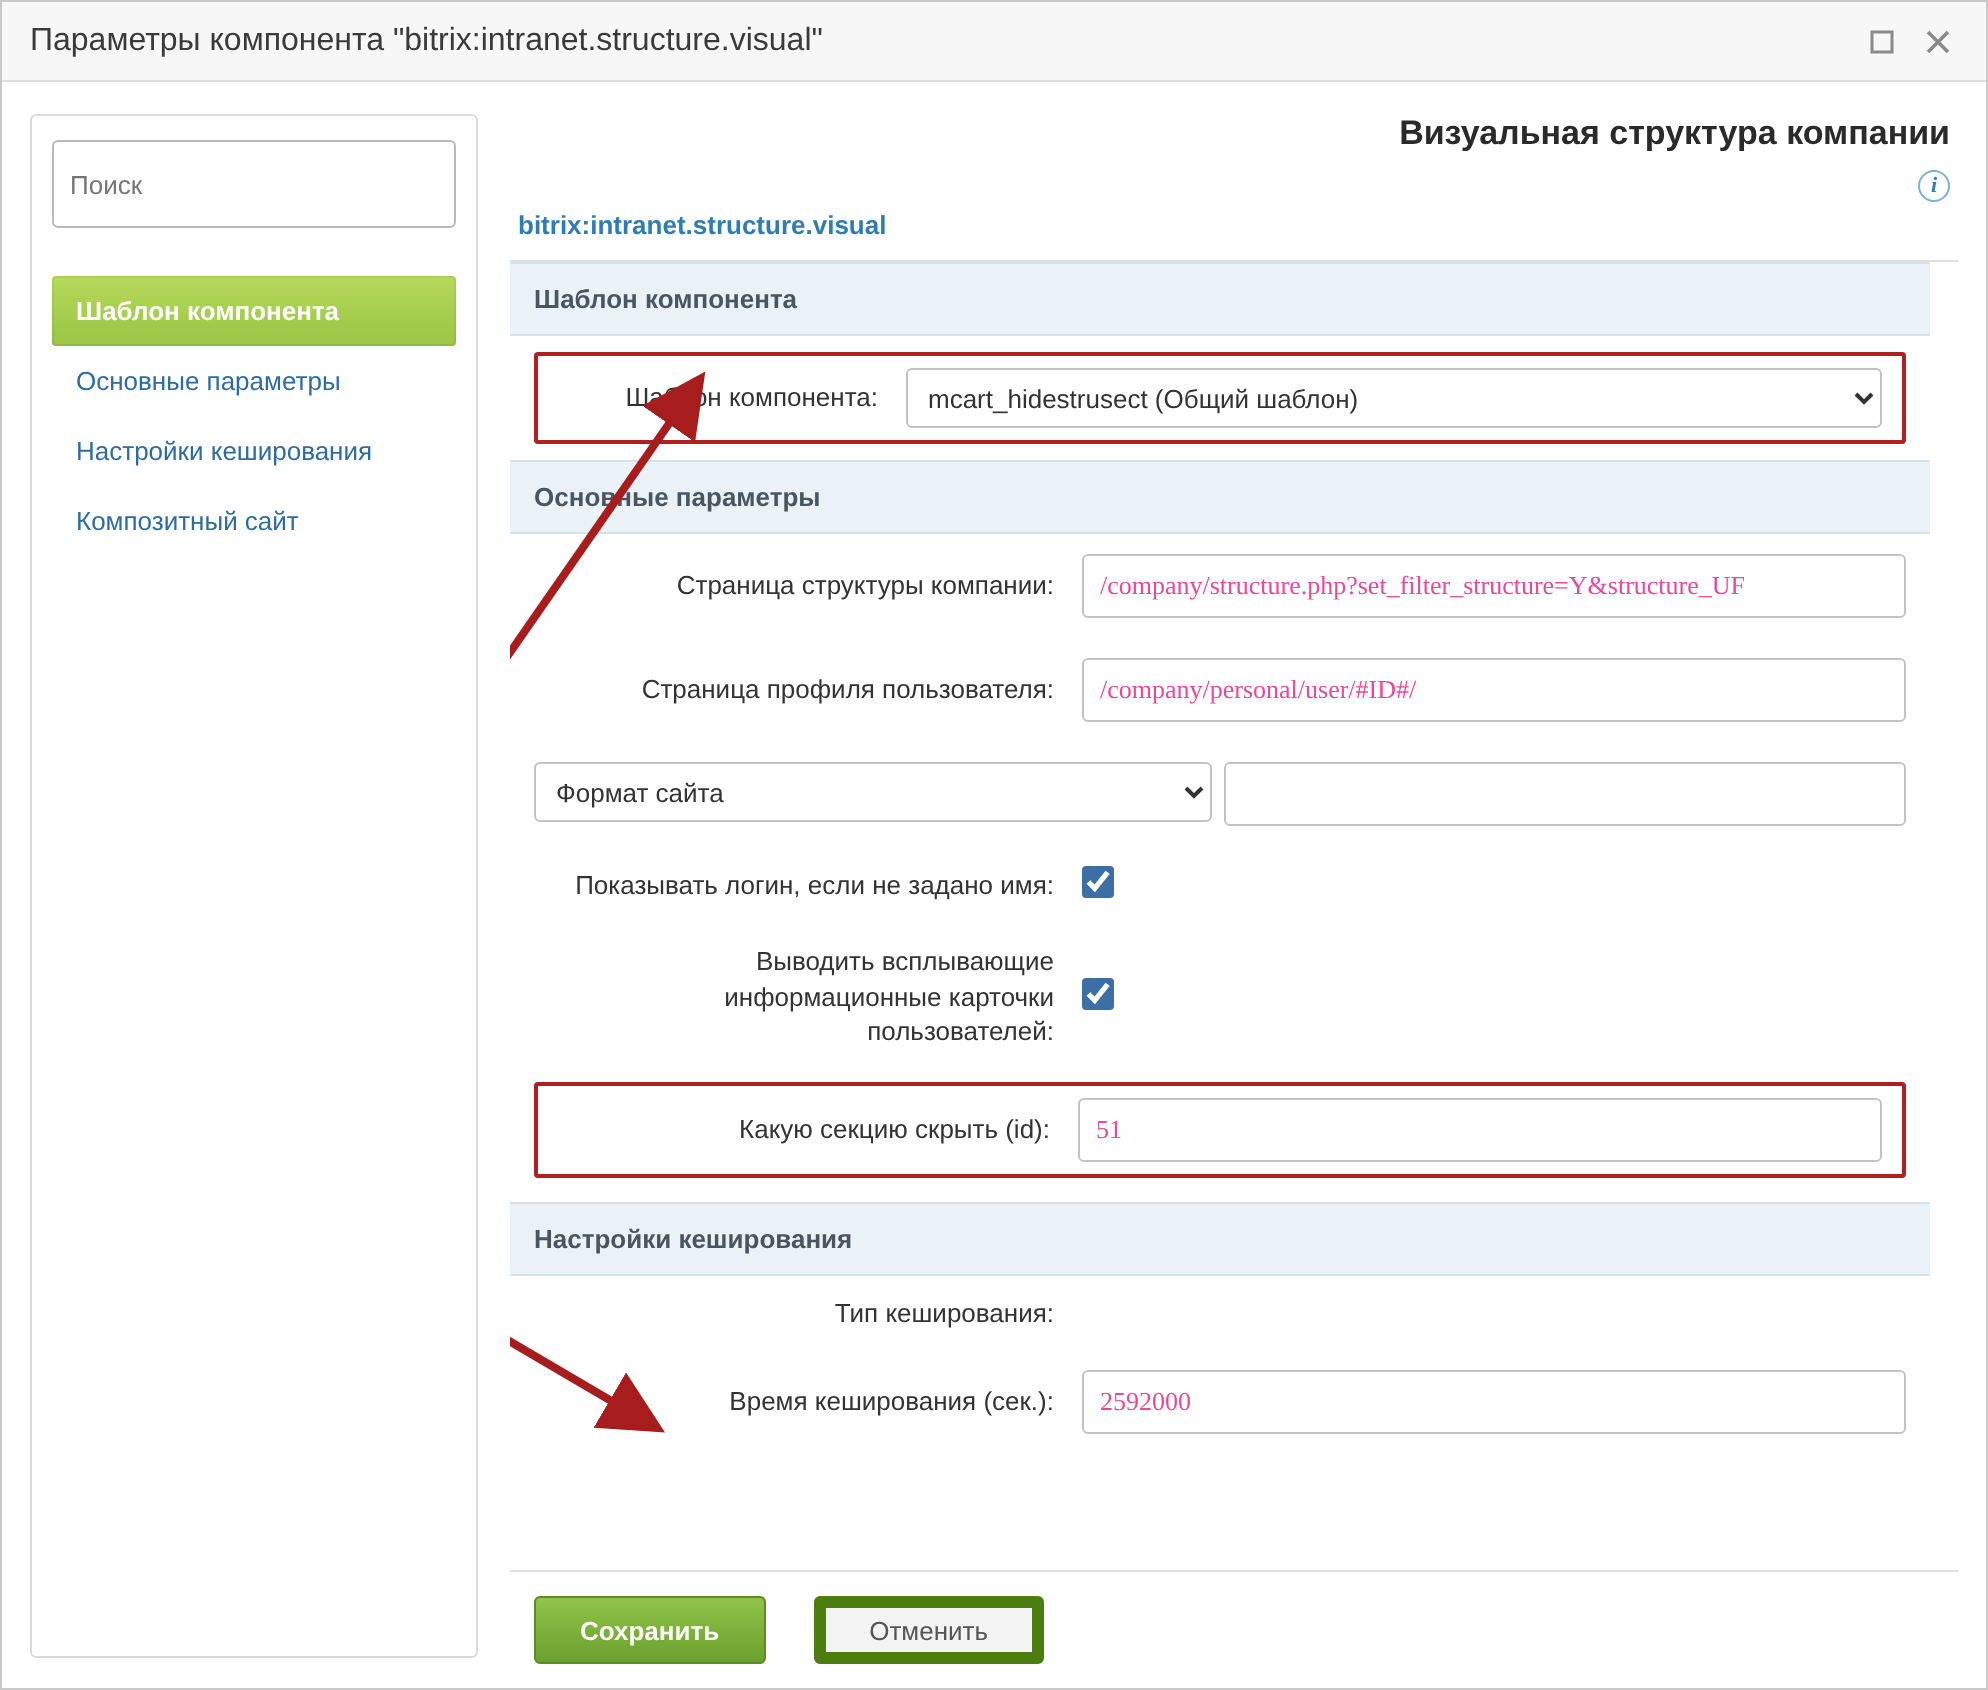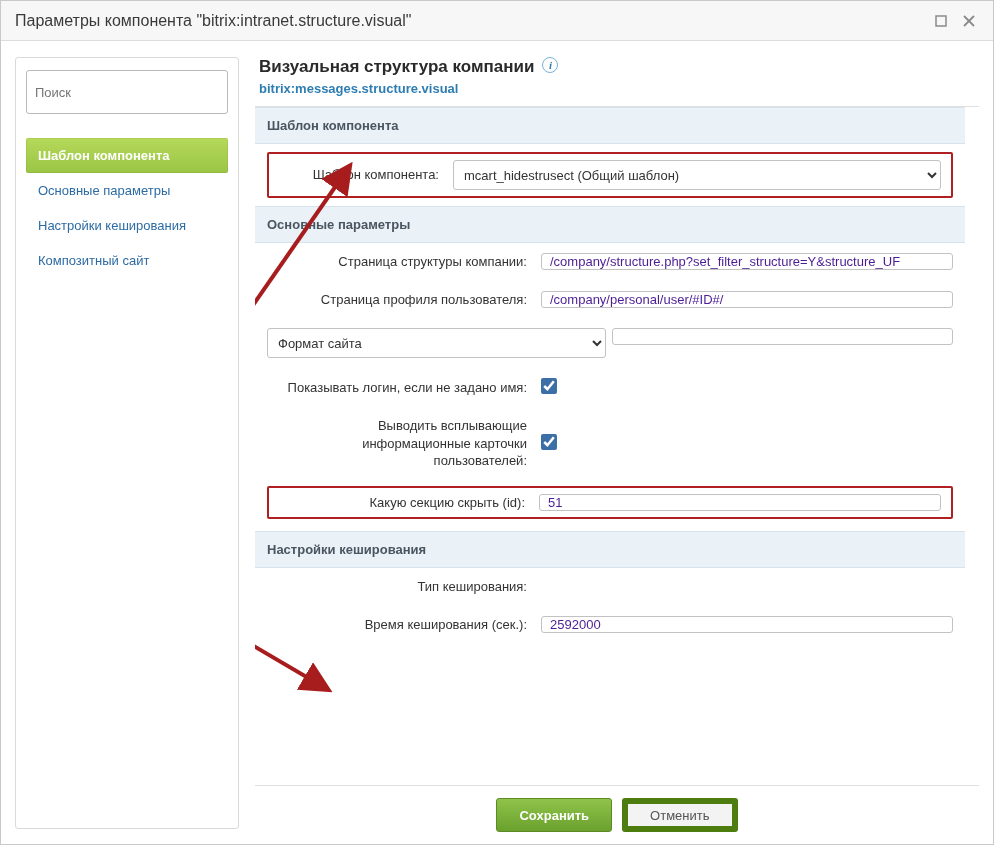--- a/index.html
+++ b/index.html
@@ -9,35 +9,35 @@
   .titlebar .title { font-size: 16px; color: #3a3a3a; flex: 1; }
   .titlebar .tb-btn { width: 20px; height: 20px; margin-left: 8px; display: inline-flex; align-items: center; justify-content: center; color: #8a8a8a; cursor: pointer; font-size: 13px; }
   .body { flex: 1; display: flex; padding: 16px 14px 0 14px; gap: 16px; overflow: hidden; position: relative; }
   .sidebar { width: 224px; border: 1px solid #dadada; border-radius: 3px; padding: 12px 10px; background: #fff; align-self: flex-start; height: 772px; }
   .search-input { width: 100%; height: 44px; border: 1px solid #b9b9b9; border-radius: 3px; padding: 0 8px; font-size: 13px; color: #333; }
   .sidebar-nav { margin-top: 24px; display: flex; flex-direction: column; gap: 0; }
   .sb-item { display: block; padding: 10px 12px; border-radius: 2px; font-size: 13px; color: #2d6ba3; cursor: pointer; }
   .sb-item.active { background: #a6cf4b; background: linear-gradient(#b6d95a,#9ac545); color: #fff; font-weight: bold; box-shadow: inset 0 0 0 1px rgba(0,0,0,0.05); }
   .main { flex: 1; display: flex; flex-direction: column; }
   .main-header { padding: 0 4px 10px 4px; }
-  .main-title-row { display: flex; align-items: flex-start; gap: 8px; }
+  .main-title-row { display: flex; align-items: flex-end; gap: 8px; flex-direction: column; }
   .main-title { font-size: 17px; font-weight: bold; color: #2a2a2a; }
   .info-icon { width: 16px; height: 16px; border-radius: 50%; border: 1px solid #7ab2d9; color: #2d7db3; font-size: 11px; font-weight: bold; display: inline-flex; align-items: center; justify-content: center; font-style: italic; font-family: Georgia, serif; }
   .main-sub { color: #2d7db3; font-size: 13px; font-weight: bold; margin-top: 4px; }
   .form-scroll { flex: 1; overflow-y: auto; border-top: 1px solid #e0e0e0; position: relative; }
   .form-inner { padding-right: 14px; }
   .section-head { background: #eaf2f8; color: #4a5560; font-weight: bold; font-size: 13px; padding: 10px 12px; border-top: 1px solid #d6e2ec; border-bottom: 1px solid #d6e2ec; }
   .row { display: flex; align-items: center; padding: 10px 12px; gap: 14px; }
   .row .lbl { width: 260px; text-align: right; color: #333; font-size: 13px; line-height: 1.35; }
   .row .ctl { flex: 1; }
-  .ctl input[type=text] { width: 100%; height: 17px; border: 1px solid #c2c2c2; border-radius: 3px; padding: 0 8px; font-size: 13px; color: #4c1d95; }
+  .ctl input[type=text] { width: 100%; height: 32px; border: 1px solid #c2c2c2; border-radius: 3px; padding: 0 8px; font-size: 13px; color: #ec4899; font-family: Liberation Serif, serif; }
   .ctl select { width: 100%; height: 30px; border: 1px solid #c2c2c2; border-radius: 3px; padding: 0 6px; font-size: 13px; color: #333; background: #fff; }
   .ctl input[type=checkbox] { width: 16px; height: 16px; accent-color: #3d6fa7; }
   .hl { border: 2px solid #b02020; border-radius: 2px; padding: 6px 10px; }
-  .footer { border-top: 1px solid #e0e0e0; padding: 12px; display: flex; justify-content: center; gap: 10px; }
+  .footer { border-top: 1px solid #e0e0e0; padding: 12px; display: flex; justify-content: flex-start; gap: 24px; }
   .btn { height: 34px; padding: 0 22px; border-radius: 3px; font-size: 13px; cursor: pointer; border: 6px solid #4d7c0f; background: #f3f3f3; color: #555; }
   .btn.primary { background: linear-gradient(#8fc34a,#6aa12d); border: 1px solid #5c8a25; color: #fff; font-weight: bold; }
   .annot { position: absolute; pointer-events: none; }
   
   .form-scroll::-webkit-scrollbar { width: 10px; }
   .form-scroll::-webkit-scrollbar-thumb { background: #c0c0c0; border-radius: 5px; }
 </style>
 </head>
 <body>
 
@@ -67,21 +67,21 @@
         <div class="sb-item">Композитный сайт</div>
       </div>
     </div>
 
     <div class="main">
       <div class="main-header">
         <div class="main-title-row">
           <div class="main-title">Визуальная структура компании</div>
           <span class="info-icon">i</span>
         </div>
-        <div class="main-sub">bitrix:messages.structure.visual</div>
+        <div class="main-sub">bitrix:intranet.structure.visual</div>
       </div>
 
       <div class="form-scroll">
         <div class="form-inner">
           <div class="section-head">Шаблон компонента</div>
           <div class="row hl" style="margin:8px 12px;">
             <div class="lbl" style="width:160px;">Шаблон компонента:</div>
             <div class="ctl">
               <select><option>mcart_hidestrusect (Общий шаблон)</option></select>
             </div>
@@ -110,21 +110,21 @@
           <div class="row">
             <div class="lbl">Показывать логин, если не задано имя:</div>
             <div class="ctl"><input type="checkbox" checked="" style=""></div>
           </div>
 
           <div class="row">
             <div class="lbl">Выводить всплывающие информационные карточки пользователей:</div>
             <div class="ctl"><input type="checkbox" checked="" style=""></div>
           </div>
 
-          <div class="row hl" style="margin:6px 12px 12px 12px;align-items:flex-end;">
+          <div class="row hl" style="margin:6px 12px 12px 12px;">
             <div class="lbl" style="width:246px;">Какую секцию скрыть (id):</div>
             <div class="ctl"><input type="text" value="51" style=""></div>
           </div>
 
           <div class="section-head">Настройки кеширования</div>
 
           <div class="row">
             <div class="lbl">Тип кеширования:</div>
           </div>
 

